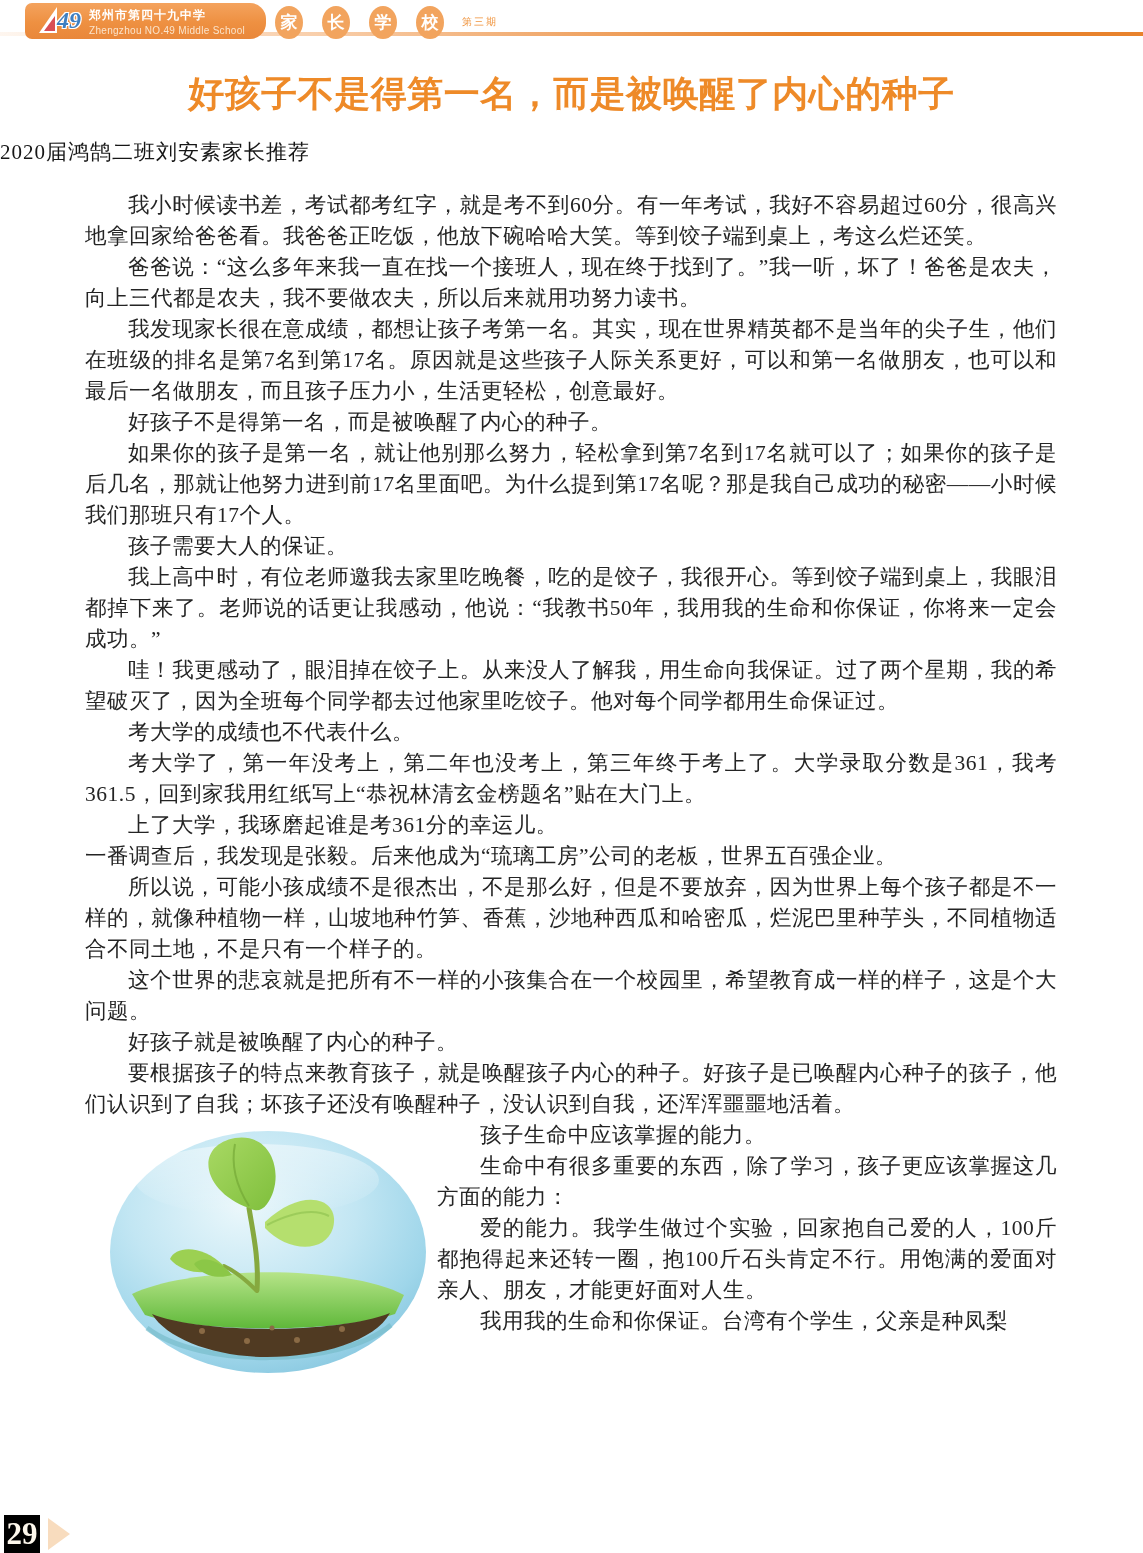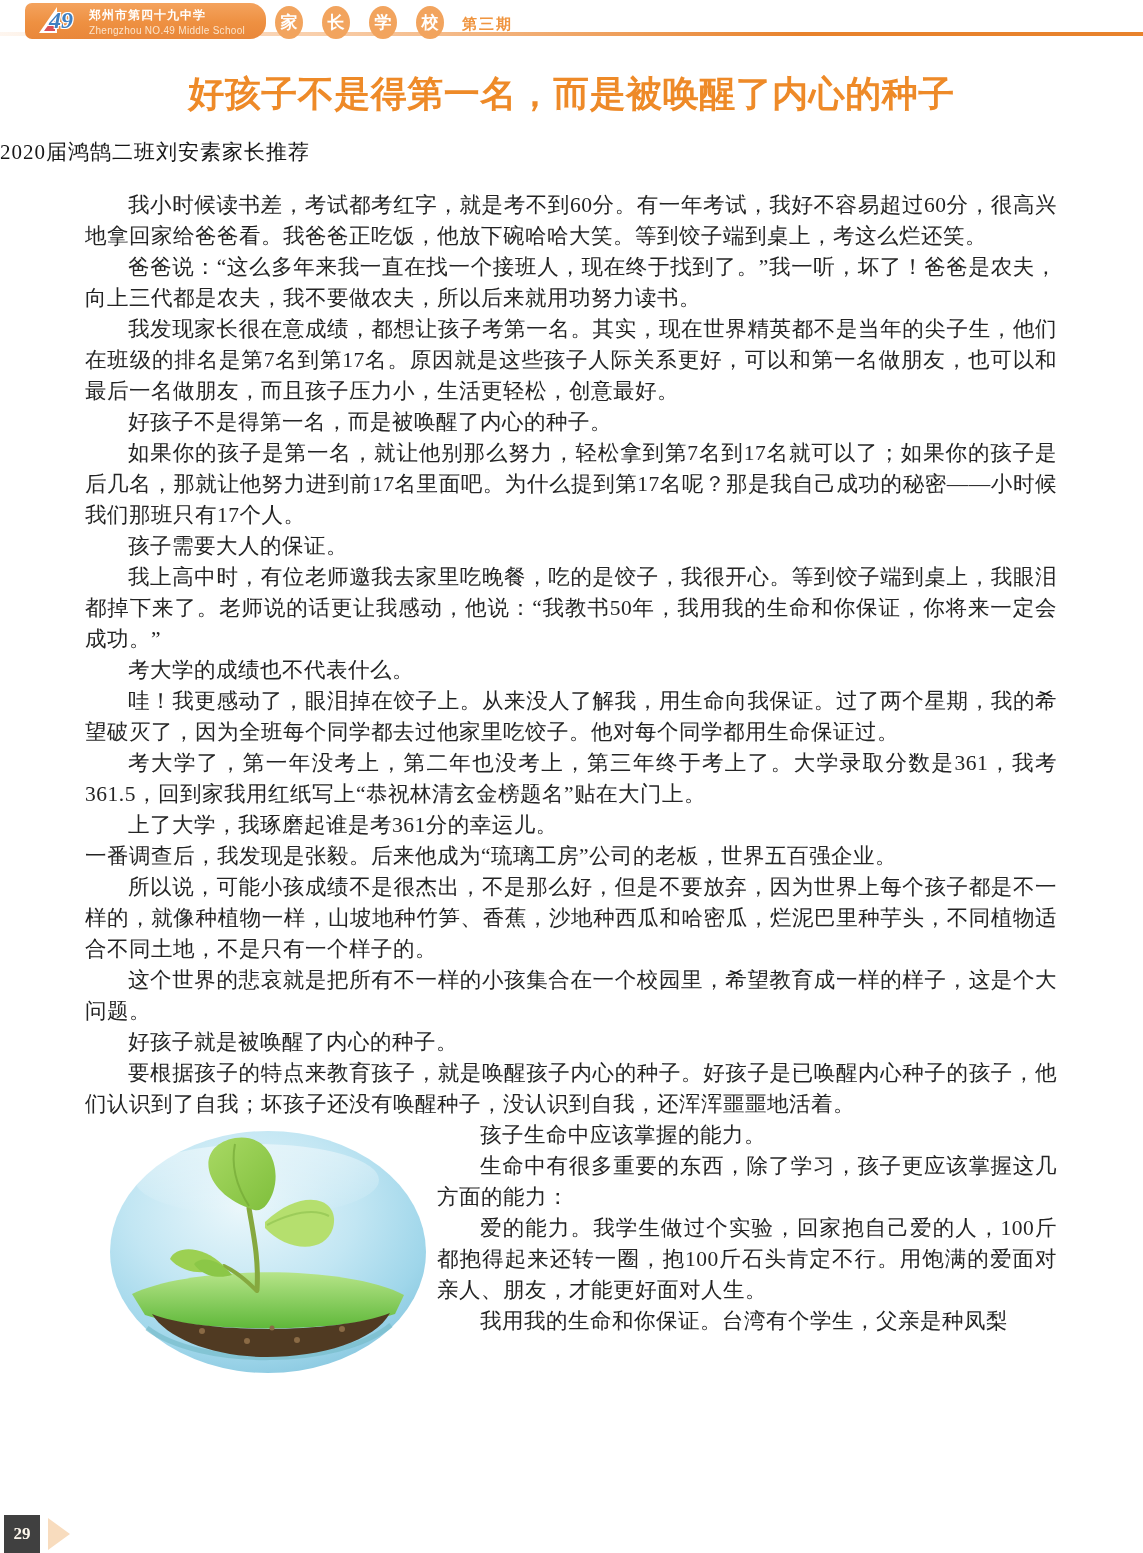--- a/index.html
+++ b/index.html
@@ -19,21 +19,21 @@
   }
   .band {
     position:absolute; left:25px; top:3px; width:241px; height:36px;
     background:linear-gradient(180deg,#F4A35E 0%, #EE9041 55%, #E9873A 100%);
     border-radius:7px 16px 16px 7px;
     display:flex; align-items:center;
   }
   .logo-wrap { position:relative; width:62px; height:36px; flex:0 0 auto; }
   .logo-sails { position:absolute; left:8px; top:2px; }
   .logo-num {
-    position:absolute; left:24px; top:4px;
+    position:absolute; left:32px; top:4px;
     font-style:italic; font-weight:bold; font-size:24px; line-height:26px;
     color:#3F7FC1;
     text-shadow:-1px -1px 0 #fff, 1px -1px 0 #fff, -1px 1px 0 #fff, 1px 1px 0 #fff;
   }
   .school-names { padding-left:2px; }
   .school-name-cn {
     color:#ffffff; font-weight:bold; font-size:12px; line-height:19px; letter-spacing:1px;
     font-family:"Liberation Sans","DejaVu Sans",sans-serif;
   }
   .school-name-en {
@@ -45,21 +45,21 @@
     display:flex; gap:19px; align-items:center;
   }
   .badge {
     display:inline-block; width:28px; height:33px;
     background:#F2A45E; border-radius:50%;
     color:#ffffff; font-weight:bold; font-size:17px; line-height:33px; text-align:center;
     font-family:"Liberation Sans","DejaVu Sans",sans-serif;
   }
   .issue {
     position:absolute; left:462px; top:15px;
-    color:#F0953F; font-weight:bold; font-size:15px; letter-spacing:2px;
+    color:#F0953F; font-weight:normal; font-size:10px; letter-spacing:2px;
     font-family:"Liberation Sans","DejaVu Sans",sans-serif;
   }
 
   
   .article-title {
     margin:70px 40px 0;
     text-align:center;
     font-size:36px; font-weight:bold; color:#EE8A28;
     letter-spacing:0.5px;
     font-family:Liberation Serif, serif;
@@ -83,22 +83,22 @@
   .seed-figure {
     float:left;
     width:322px; height:250px;
     margin:8px 8px 0 22px;
   }
 
   
   .pagenum {
     position:absolute; left:4px; top:1515px;
     width:36px; height:38px;
-    background:#404040;
-    color:#FDF7EC; font-weight:bold; font-size:17px; line-height:38px; text-align:center;
+    background:#000000;
+    color:#FDF7EC; font-weight:bold; font-size:31px; line-height:38px; text-align:center;
   }
   .pagenum-arrow {
     position:absolute; left:48px; top:1518px;
     width:0; height:0;
     border-top:16px solid transparent;
     border-bottom:16px solid transparent;
     border-left:22px solid #F8DCBE;
   }
 </style>
 </head>
@@ -134,22 +134,22 @@
   <div class="byline">2020届鸿鹄二班刘安素家长推荐</div>
 
   <div class="article-body" id="article-body">
       <p class="para">我小时候读书差，考试都考红字，就是考不到60分。有一年考试，我好不容易超过60分，很高兴地拿回家给爸爸看。我爸爸正吃饭，他放下碗哈哈大笑。等到饺子端到桌上，考这么烂还笑。</p>
       <p class="para">爸爸说：“这么多年来我一直在找一个接班人，现在终于找到了。”我一听，坏了！爸爸是农夫，向上三代都是农夫，我不要做农夫，所以后来就用功努力读书。</p>
       <p class="para">我发现家长很在意成绩，都想让孩子考第一名。其实，现在世界精英都不是当年的尖子生，他们在班级的排名是第7名到第17名。原因就是这些孩子人际关系更好，可以和第一名做朋友，也可以和最后一名做朋友，而且孩子压力小，生活更轻松，创意最好。</p>
       <p class="para">好孩子不是得第一名，而是被唤醒了内心的种子。</p>
       <p class="para">如果你的孩子是第一名，就让他别那么努力，轻松拿到第7名到17名就可以了；如果你的孩子是后几名，那就让他努力进到前17名里面吧。为什么提到第17名呢？那是我自己成功的秘密——小时候我们那班只有17个人。</p>
       <p class="para">孩子需要大人的保证。</p>
       <p class="para">我上高中时，有位老师邀我去家里吃晚餐，吃的是饺子，我很开心。等到饺子端到桌上，我眼泪都掉下来了。老师说的话更让我感动，他说：“我教书50年，我用我的生命和你保证，你将来一定会成功。”</p>
+      <p class="para">哇！我更感动了，眼泪掉在饺子上。从来没人了解我，用生命向我保证。过了两个星期，我的希望破灭了，因为全班每个同学都去过他家里吃饺子。他对每个同学都用生命保证过。</p>
       <p class="para">考大学的成绩也不代表什么。</p>
-      <p class="para">哇！我更感动了，眼泪掉在饺子上。从来没人了解我，用生命向我保证。过了两个星期，我的希望破灭了，因为全班每个同学都去过他家里吃饺子。他对每个同学都用生命保证过。</p>
       <p class="para">考大学了，第一年没考上，第二年也没考上，第三年终于考上了。大学录取分数是361，我考361.5，回到家我用红纸写上“恭祝林清玄金榜题名”贴在大门上。</p>
       <p class="para">上了大学，我琢磨起谁是考361分的幸运儿。</p>
       <p class="para noindent">一番调查后，我发现是张毅。后来他成为“琉璃工房”公司的老板，世界五百强企业。</p>
       <p class="para">所以说，可能小孩成绩不是很杰出，不是那么好，但是不要放弃，因为世界上每个孩子都是不一样的，就像种植物一样，山坡地种竹笋、香蕉，沙地种西瓜和哈密瓜，烂泥巴里种芋头，不同植物适合不同土地，不是只有一个样子的。</p>
       <p class="para">这个世界的悲哀就是把所有不一样的小孩集合在一个校园里，希望教育成一样的样子，这是个大问题。</p>
       <p class="para">好孩子就是被唤醒了内心的种子。</p>
       <p class="para">要根据孩子的特点来教育孩子，就是唤醒孩子内心的种子。好孩子是已唤醒内心种子的孩子，他们认识到了自我；坏孩子还没有唤醒种子，没认识到自我，还浑浑噩噩地活着。</p>
     </div>
 
   <div class="wrap-section" id="wrap-section">

